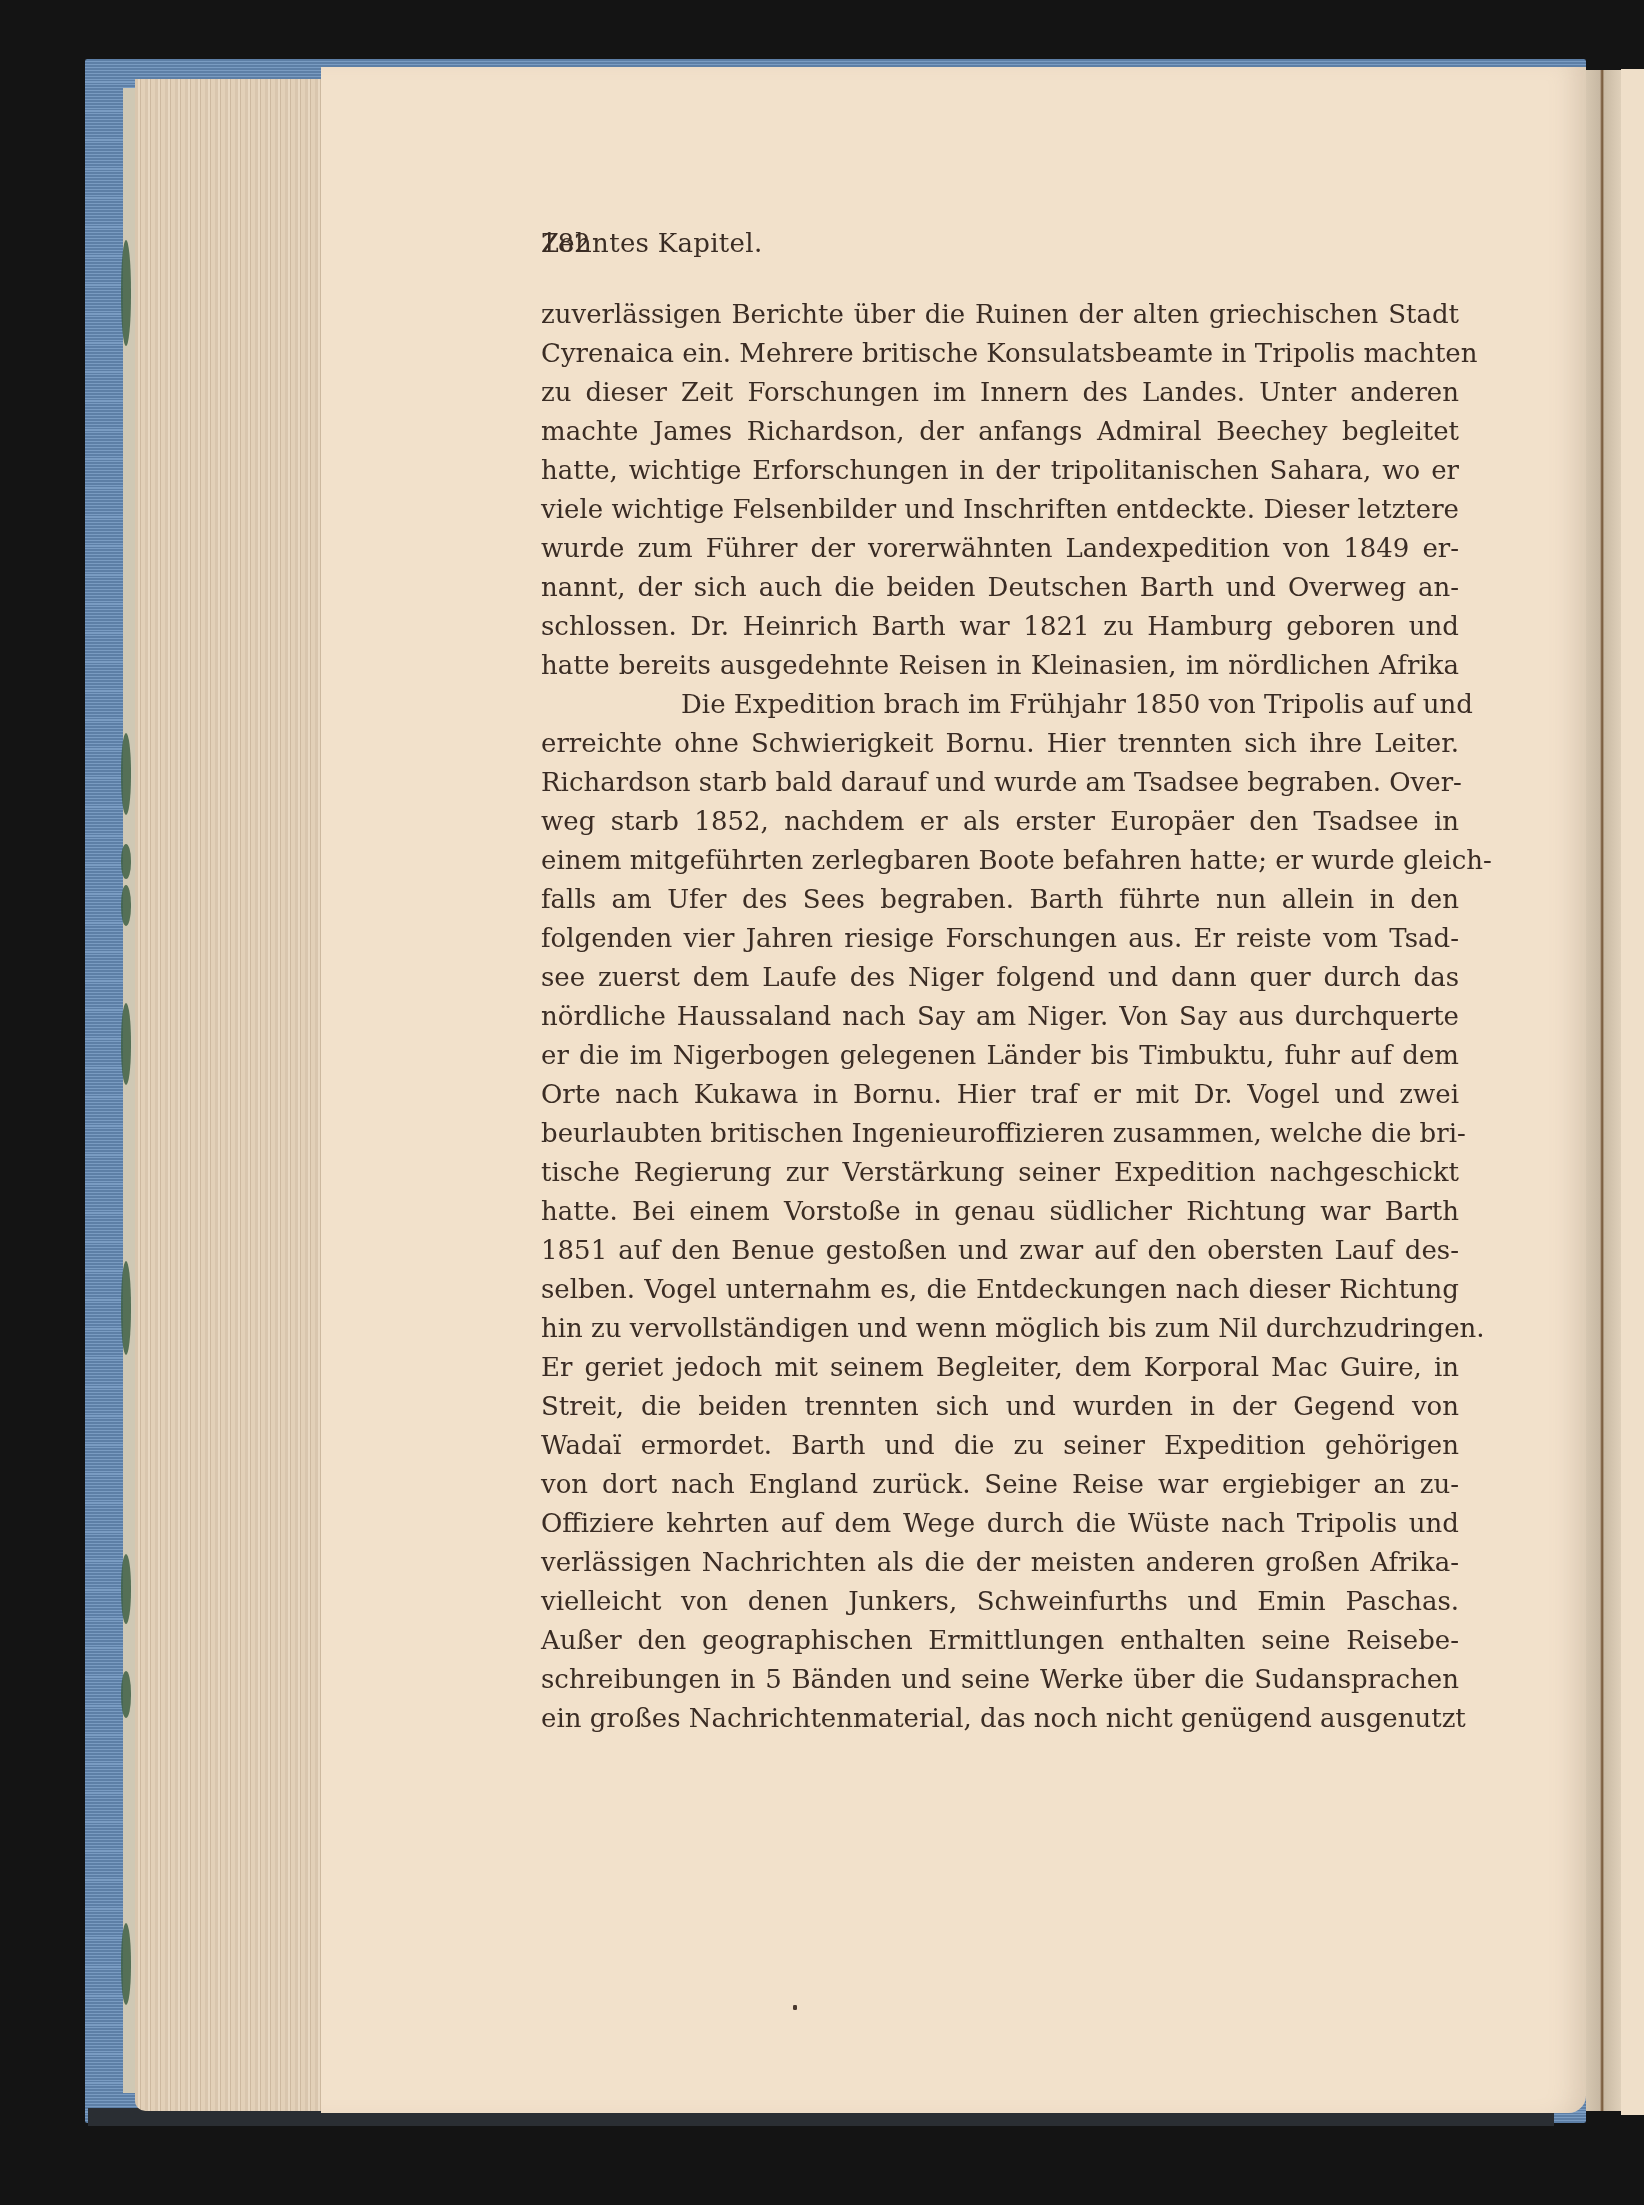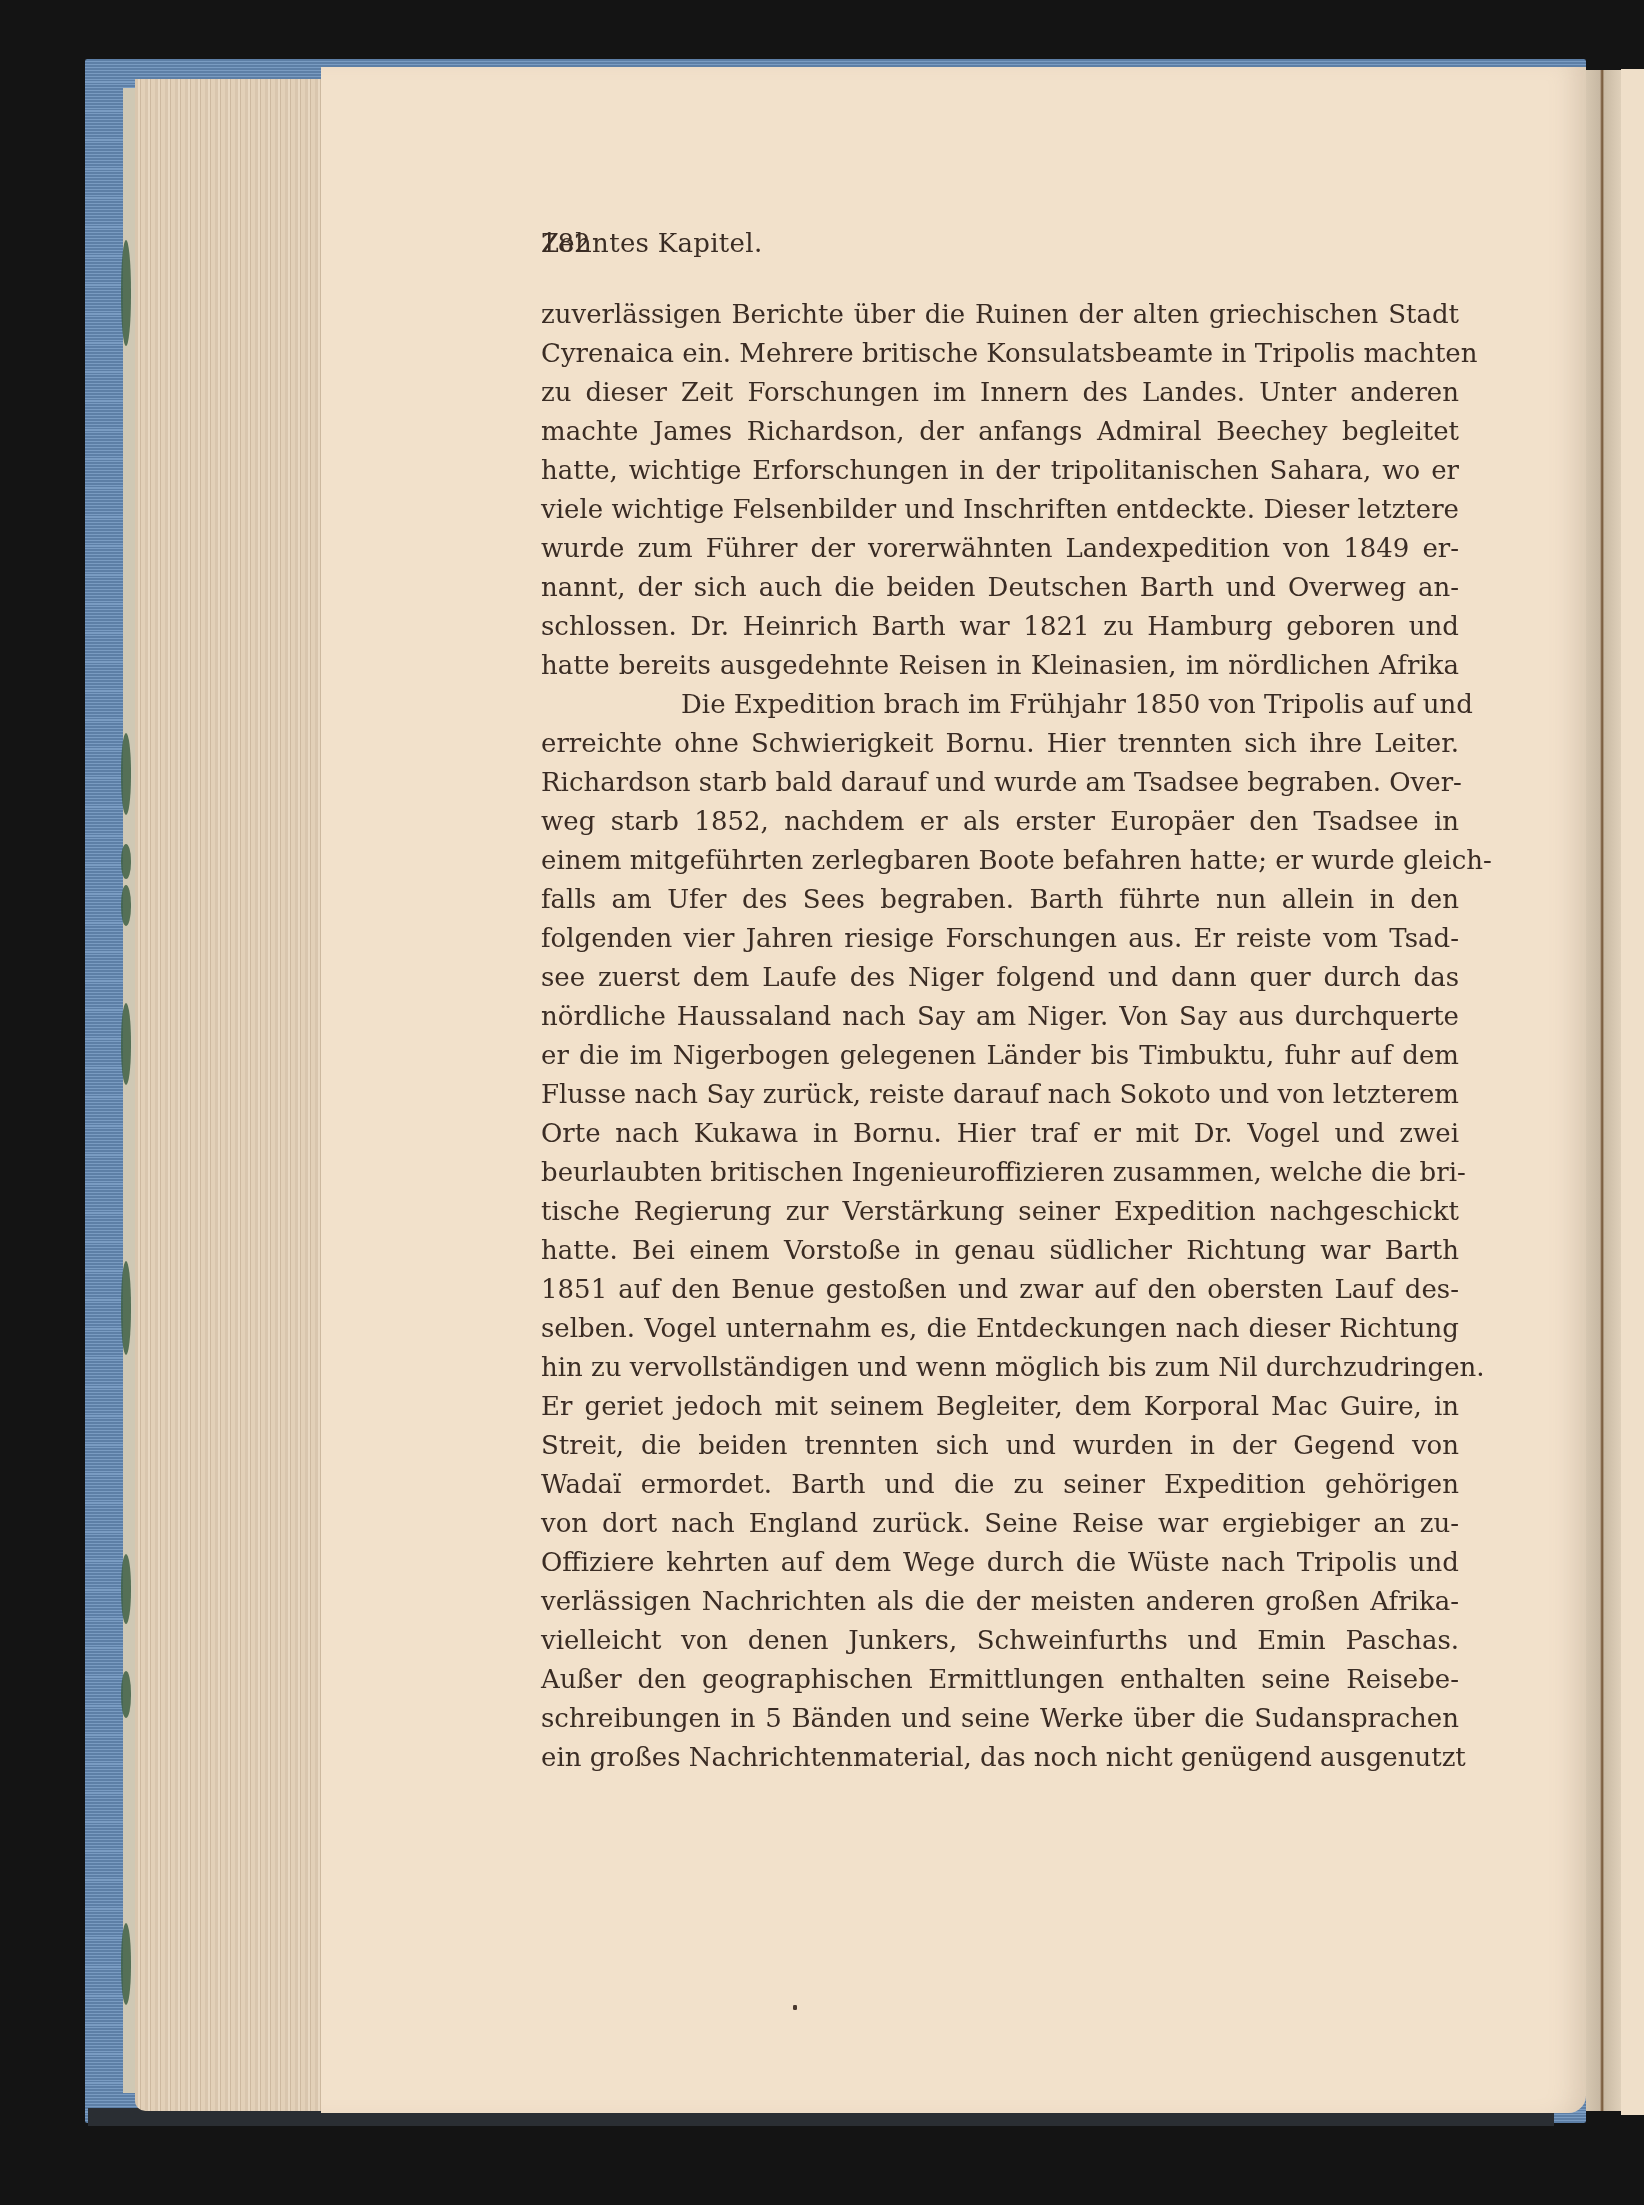--- a/index.html
+++ b/index.html
@@ -111,21 +111,20 @@
       <span class="line indent">Die Expedition brach im Frühjahr 1850 von Tripolis auf und</span>
       <span class="line">erreichte ohne Schwierigkeit Bornu. Hier trennten sich ihre Leiter.</span>
       <span class="line">Richardson starb bald darauf und wurde am Tsadsee begraben. Over-</span>
       <span class="line">weg starb 1852, nachdem er als erster Europäer den Tsadsee in</span>
       <span class="line">einem mitgeführten zerlegbaren Boote befahren hatte; er wurde gleich-</span>
       <span class="line">falls am Ufer des Sees begraben. Barth führte nun allein in den</span>
       <span class="line">folgenden vier Jahren riesige Forschungen aus. Er reiste vom Tsad-</span>
       <span class="line">see zuerst dem Laufe des Niger folgend und dann quer durch das</span>
       <span class="line">nördliche Haussaland nach Say am Niger. Von Say aus durchquerte</span>
       <span class="line">er die im Nigerbogen gelegenen Länder bis Timbuktu, fuhr auf dem</span>
-      <span class="line">Flusse nach Say zurück, reiste darauf nach Sokoto und von letzterem</span>
       <span class="line">Orte nach Kukawa in Bornu. Hier traf er mit Dr. Vogel und zwei</span>
       <span class="line">beurlaubten britischen Ingenieuroffizieren zusammen, welche die bri-</span>
       <span class="line">tische Regierung zur Verstärkung seiner Expedition nachgeschickt</span>
       <span class="line">hatte. Bei einem Vorstoße in genau südlicher Richtung war Barth</span>
       <span class="line">1851 auf den Benue gestoßen und zwar auf den obersten Lauf des-</span>
       <span class="line">selben. Vogel unternahm es, die Entdeckungen nach dieser Richtung</span>
       <span class="line">hin zu vervollständigen und wenn möglich bis zum Nil durchzudringen.</span>
       <span class="line">Er geriet jedoch mit seinem Begleiter, dem Korporal Mac Guire, in</span>
       <span class="line">Streit, die beiden trennten sich und wurden in der Gegend von</span>
       <span class="line">Wadaï ermordet. Barth und die zu seiner Expedition gehörigen</span>

